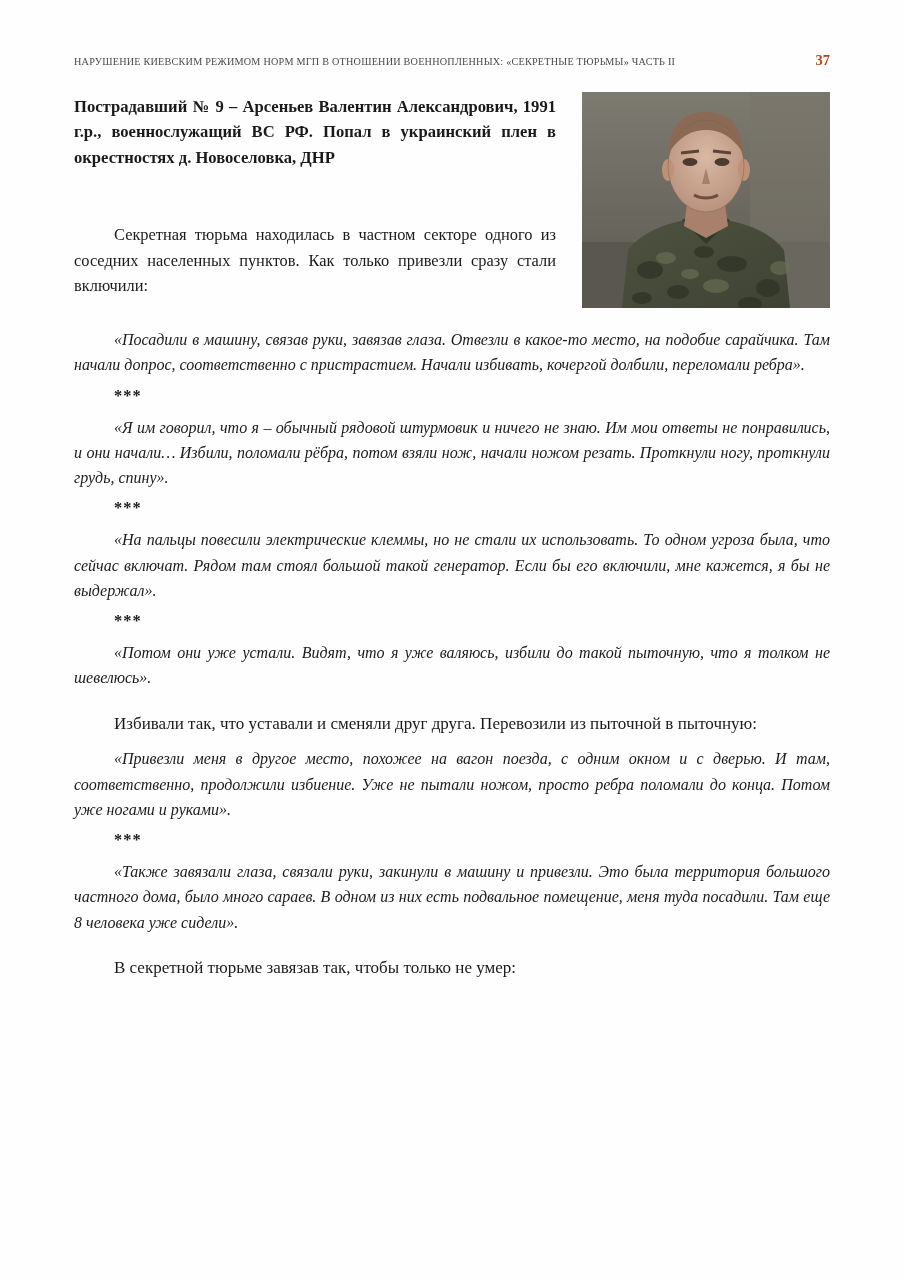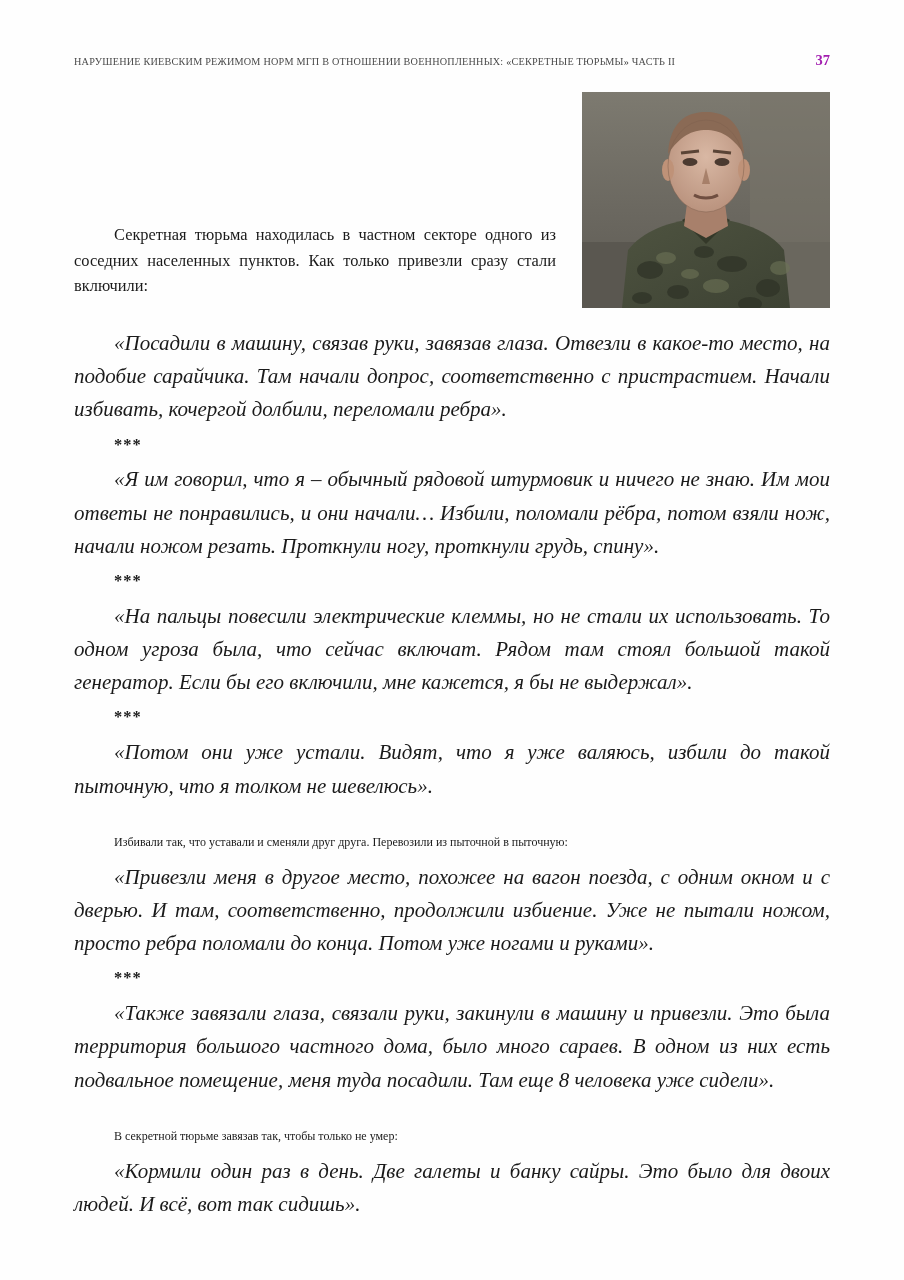--- a/index.html
+++ b/index.html
@@ -37,21 +37,21 @@
     font-size: 10.2px;
     letter-spacing: 0.22px;
     color: #4a4a4a;
     text-transform: uppercase;
     font-variant: small-caps;
     white-space: nowrap;
   }
   .runhead-page {
     font-size: 14.5px;
     font-weight: bold;
-    color: #a21caf;
+    color: #c2410c;
     padding-left: 14px;
   }
   
   .photo {
     position: absolute;
     top: 92px;
     left: 508px;
     width: 248px;
     height: 216px;
     background: #6d6a61;
@@ -86,32 +86,32 @@
     position: absolute;
     top: 318px;
     left: 0;
     width: 756px;
   }
   p {
     margin: 0;
   }
   .quote {
     font-style: italic;
-    font-size: 21px;
+    font-size: 16px;
     line-height: 1.58;
     text-align: justify;
     text-indent: 40px;
     margin-top: 9px;
   }
   .body-para {
-    font-size: 12px;
+    font-size: 17px;
     line-height: 1.58;
     text-align: justify;
     text-indent: 40px;
-    margin-top: 30px;
+    margin-top: 20px;
   }
   .sep {
     font-size: 16.4px;
     font-weight: bold;
     letter-spacing: 1px;
     text-indent: 40px;
     margin-top: 7px;
     line-height: 1.4;
   }
   .tight { margin-top: 7px; }
@@ -181,33 +181,33 @@
         <path d="M99 61 L117 59" stroke="#5a4436" stroke-width="3" fill="none"></path>
         <path d="M131 59 L149 61" stroke="#5a4436" stroke-width="3" fill="none"></path>
 
         <path d="M124 76 L120 92 L128 92 Z" fill="#9d755f" opacity="0.8"></path>
         <path d="M112 103 C119 107 129 107 136 103" stroke="#6f4e40" stroke-width="3" fill="none"></path>
 
         <ellipse cx="124" cy="74" rx="38" ry="46" fill="none" stroke="#7d5f4d" stroke-width="1" opacity="0.5"></ellipse>
       </svg>
     </div>
 
+    <div class="heading">Пострадавший № 9 – Арсеньев Валентин Александрович, 1991 г.р., военнослужащий ВС РФ. Попал в украинский плен в окрестностях д. Новоселовка, ДНР</div>
 
     <div class="intro-wrap">Секретная тюрьма находилась в частном секторе одного из соседних населенных пунктов. Как только привезли сразу стали включили:</div>
 
     <div class="flow">
       <p class="quote">«Посадили в машину, связав руки, завязав глаза. Отвезли в какое-то место, на подобие сарайчика. Там начали допрос, соответственно с пристрастием. Начали избивать, кочергой долбили, переломали ребра».</p>
       <p class="sep">***</p>
       <p class="quote tight">«Я им говорил, что я – обычный рядовой штурмовик и ничего не знаю. Им мои ответы не понравились, и они начали… Избили, поломали рёбра, потом взяли нож, начали ножом резать. Проткнули ногу, проткнули грудь, спину».</p>
       <p class="sep">***</p>
       <p class="quote tight">«На пальцы повесили электрические клеммы, но не стали их использовать. То одном угроза была, что сейчас включат. Рядом там стоял большой такой генератор. Если бы его включили, мне кажется, я бы не выдержал».</p>
       <p class="sep">***</p>
       <p class="quote tight">«Потом они уже устали. Видят, что я уже валяюсь, избили до такой пыточную, что я толком не шевелюсь».</p>
       <p class="body-para">Избивали так, что уставали и сменяли друг друга. Перевозили из пыточной в пыточную:</p>
       <p class="quote">«Привезли меня в другое место, похожее на вагон поезда, с одним окном и с дверью. И там, соответственно, продолжили избиение. Уже не пытали ножом, просто ребра поломали до конца. Потом уже ногами и руками».</p>
       <p class="sep">***</p>
       <p class="quote tight">«Также завязали глаза, связали руки, закинули в машину и привезли. Это была территория большого частного дома, было много сараев. В одном из них есть подвальное помещение, меня туда посадили. Там еще 8 человека уже сидели».</p>
       <p class="body-para">В секретной тюрьме завязав так, чтобы только не умер:</p>
-      <p class="quote">«Кормили один раз в день. Две галеты и банку сайры. Это было для двоих людей. И всё, вот так сидишь».</p>
     </div>
 
   </div>
 </div>
 
 </body></html>

